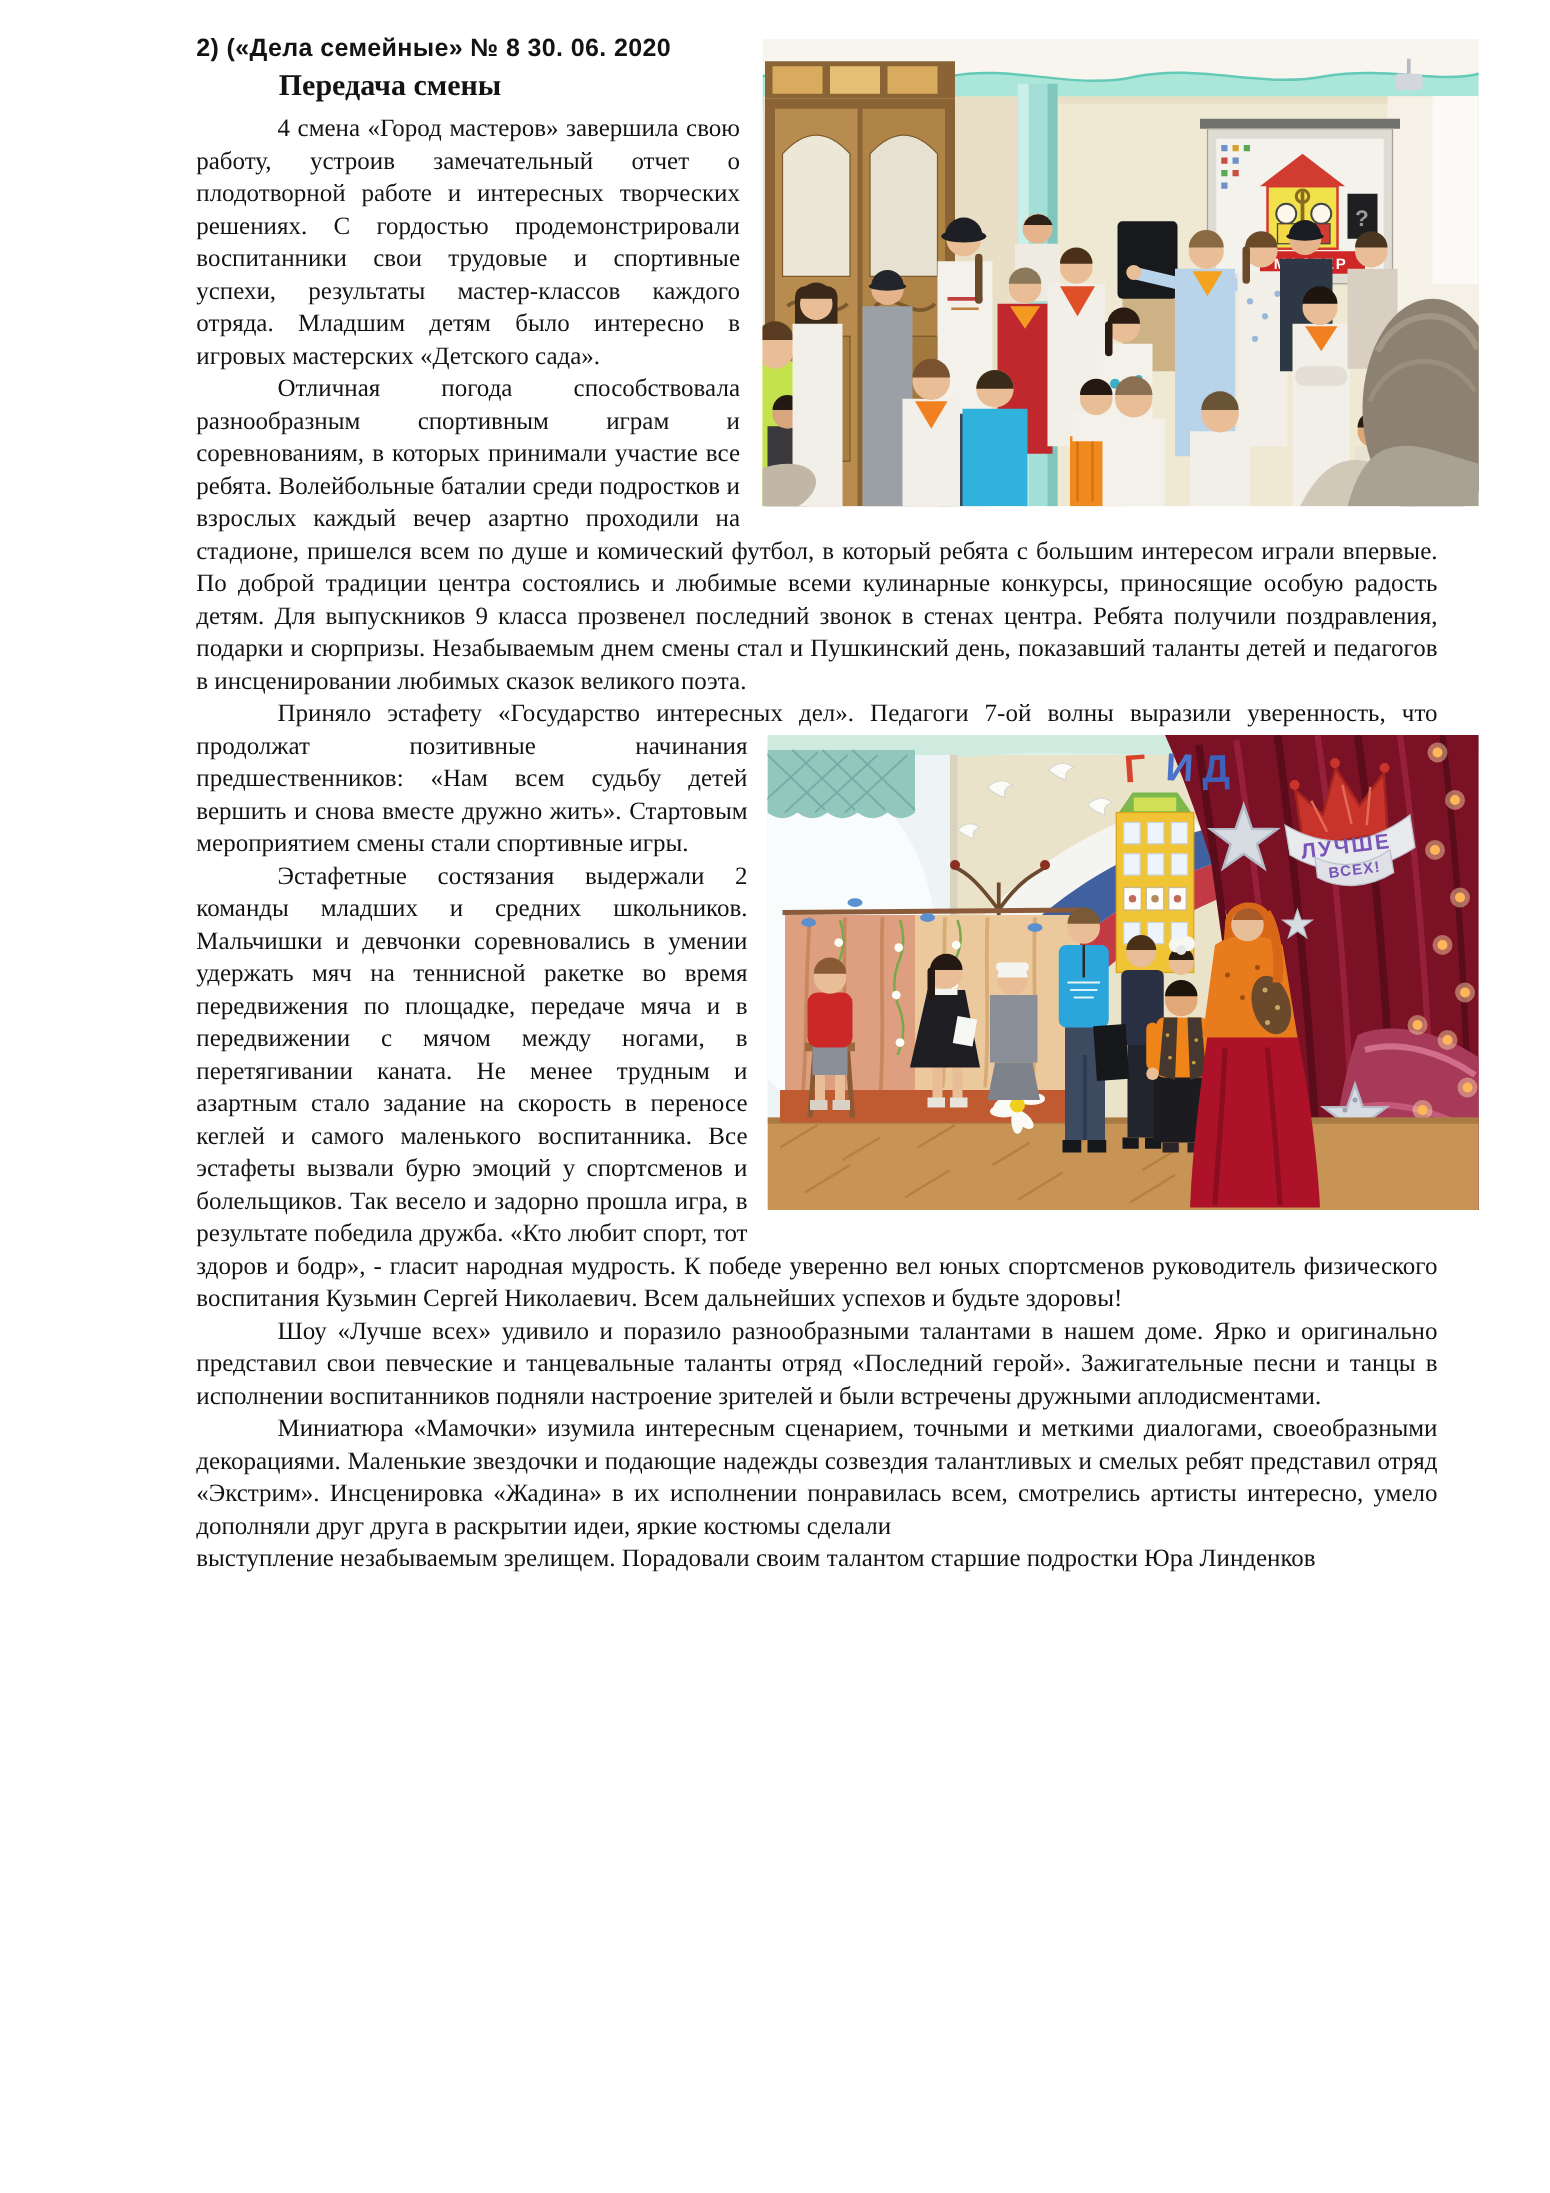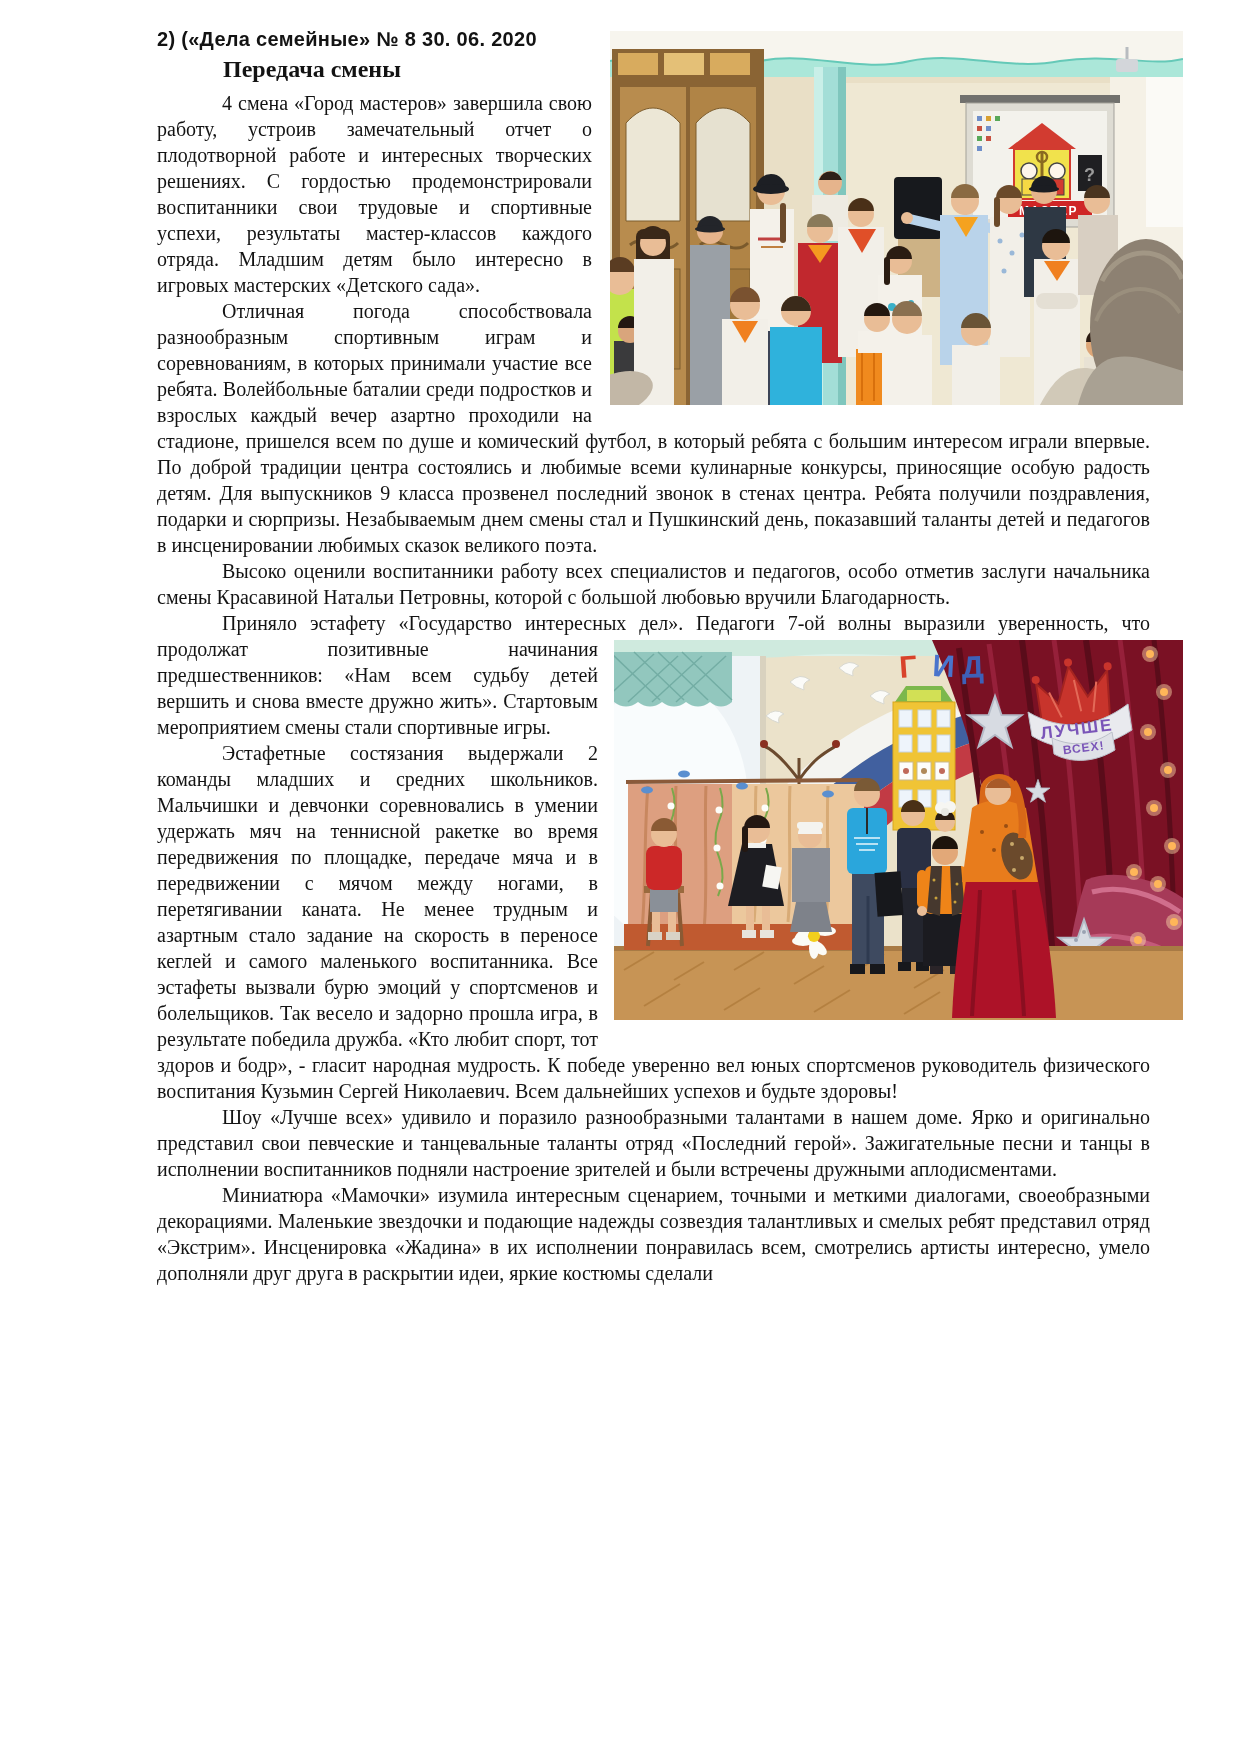--- a/index.html
+++ b/index.html
@@ -216,21 +216,20 @@
           <ellipse cx="8" cy="362" rx="36" ry="20" fill="#c2b7a6" transform="rotate(-18 8 362)"></ellipse>
         </g>
       </svg>
     </span>
 
     <p class="nl-header">2) («Дела семейные» № 8 30. 06. 2020</p>
     <h1 class="title">Передача смены</h1>
 
     <p class="indent">4 смена «Город мастеров» завершила свою работу, устроив замечательный отчет о плодотворной работе и интересных творческих решениях. С гордостью продемонстрировали воспитанники свои трудовые и спортивные успехи, результаты мастер-классов каждого отряда. Младшим детям было интересно в игровых мастерских «Детского сада».</p>
     <p class="indent">Отличная погода способствовала разнообразным спортивным играм и соревнованиям, в которых принимали участие все ребята. Волейбольные баталии среди подростков и взрослых каждый вечер азартно проходили на стадионе, пришелся всем по душе и комический футбол, в который ребята с большим интересом играли впервые. По доброй традиции центра состоялись и любимые всеми кулинарные конкурсы, приносящие особую радость детям. Для выпускников 9 класса прозвенел последний звонок в стенах центра. Ребята получили поздравления, подарки и сюрпризы. Незабываемым днем смены стал и Пушкинский день, показавший таланты детей и педагогов в инсценировании любимых сказок великого поэта.</p>
-    <p class="indent">Высоко оценили воспитанники работу всех специалистов и педагогов, особо отметив заслуги начальника смены Красавиной Натальи Петровны, которой с большой любовью вручили Благодарность.</p>
 
     <p class="indent">
       <span>Приняло эстафету «Государство интересных дел». Педагоги 7-ой волны выразили</span>
       
       <span class="ph-float2">
         <svg viewBox="0 0 569 380" preserveAspectRatio="none">
           <defs>
             <polygon id="star5b" points="0,-28 6.5,-8.9 26.6,-8.7 10.5,3.4 16.5,22.7 0,11 -16.5,22.7 -10.5,3.4 -26.6,-8.7 -6.5,-8.9"></polygon>
           </defs>
 
@@ -556,15 +555,16 @@
             </g>
           </g>
         </svg>
       </span>
       <span>уверенность, что продолжат позитивные начинания предшественников: «Нам всем судьбу детей вершить и снова вместе дружно жить». Стартовым мероприятием смены стали спортивные игры.</span>
     </p>
 
     <p class="indent">Эстафетные состязания выдержали 2 команды младших и средних школьников. Мальчишки и девчонки соревновались в умении удержать мяч на теннисной ракетке во время передвижения по площадке, передаче мяча и в передвижении с мячом между ногами, в перетягивании каната. Не менее трудным и азартным стало задание на скорость в переносе кеглей и самого маленького воспитанника. Все эстафеты вызвали бурю эмоций у спортсменов и болельщиков. Так весело и задорно прошла игра, в результате победила дружба. «Кто любит спорт, тот здоров и бодр», - гласит народная мудрость. К победе уверенно вел юных спортсменов руководитель физического воспитания Кузьмин Сергей Николаевич. Всем дальнейших успехов и будьте здоровы!</p>
     <p class="indent">Шоу «Лучше всех» удивило и поразило разнообразными талантами в нашем доме. Ярко и оригинально представил свои певческие и танцевальные таланты отряд «Последний герой». Зажигательные песни и танцы в исполнении воспитанников подняли настроение зрителей и были встречены дружными аплодисментами.</p>
     <p class="indent">Миниатюра «Мамочки» изумила интересным сценарием, точными и меткими диалогами, своеобразными декорациями. Маленькие звездочки и подающие надежды созвездия талантливых и смелых ребят представил отряд «Экстрим». Инсценировка «Жадина» в их исполнении понравилась всем, смотрелись артисты интересно, умело дополняли друг друга в раскрытии идеи, яркие костюмы сделали</p>
+    <p>выступление незабываемым зрелищем. Порадовали своим талантом старшие подростки Юра Линденков</p>
 
   </div>
 </div>
 
 </body></html>

